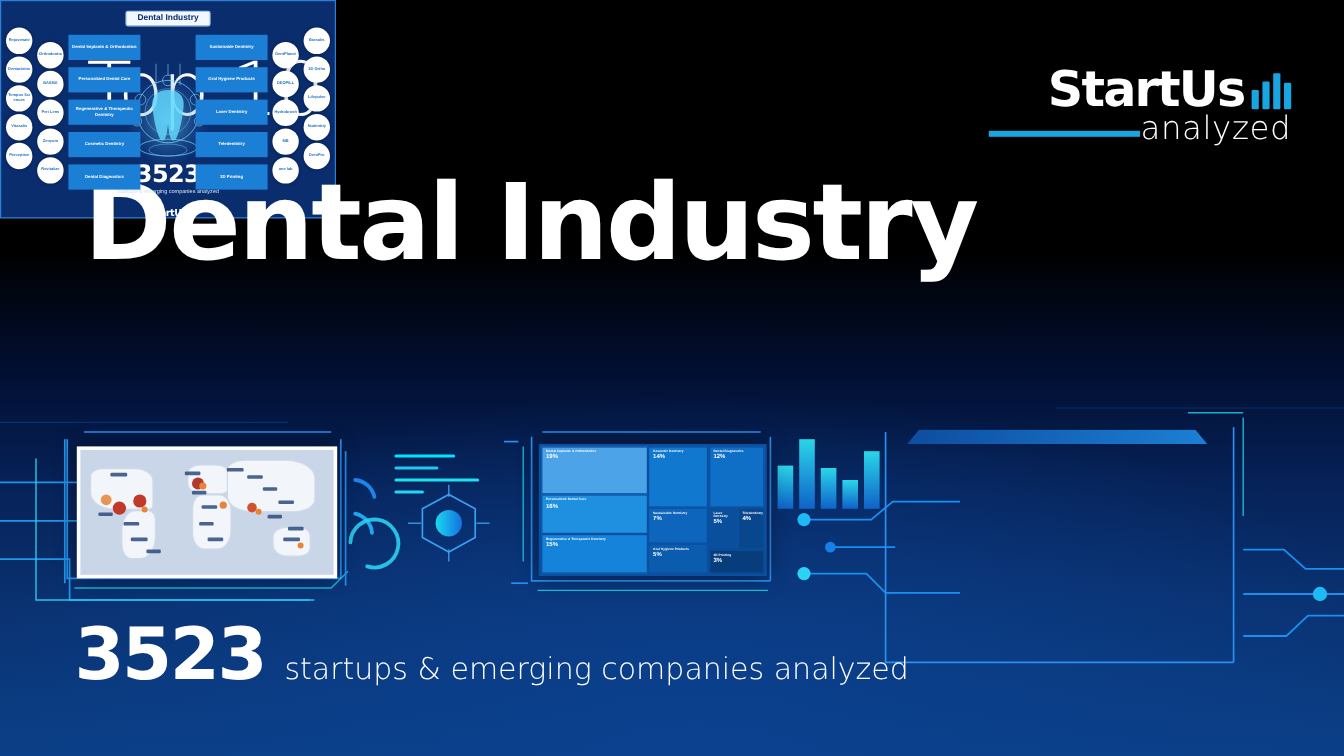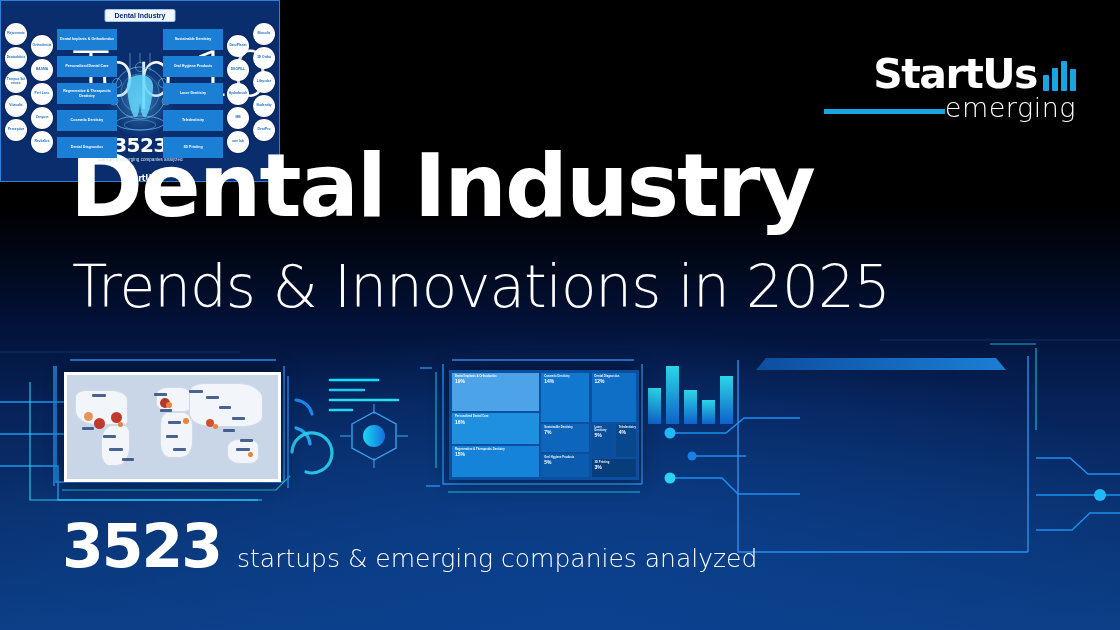--- a/index.html
+++ b/index.html
@@ -210,35 +210,34 @@
     <g stroke="#0e4c9c" stroke-width="1" fill="none" opacity=".5">
       <path d="M0,352 L240,352"></path>
       <path d="M880,340 L1120,340"></path>
     </g>
   </svg>
 
   <div class="hdr">
     <div class="top10">Top 10</div>
   </div>
   <div class="bigtitle">Dental Industry</div>
-  <div class="subtitle">Trends &amp; Innovations in 2025</div>
 
   <div class="logo">
     <div class="logo-row">
       <div class="logo-word">StartUs</div>
       <div class="logo-bars">
         <i></i>
           <i></i>
           <i></i>
           <i></i>
       </div>
     </div>
     <div class="logo-under">
       <div class="logo-rule"></div>
-      <div class="logo-sub">emerging</div>
+      <div class="logo-sub">analyzed</div>
     </div>
   </div>
 
   <div class="panel" id="map-panel">
     <div class="map-inner">
 
       <div class="cont" style="left:4%;top:14%;width:24%;height:32%;border-radius:20% 30% 10% 40%;"></div>
       <div class="cont" style="left:16%;top:48%;width:13%;height:38%;border-radius:40% 20% 45% 30%;"></div>
       <div class="cont" style="left:42%;top:12%;width:16%;height:22%;border-radius:30% 30% 20% 35%;"></div>
       <div class="cont" style="left:44%;top:36%;width:15%;height:42%;border-radius:25% 30% 35% 30%;"></div>

